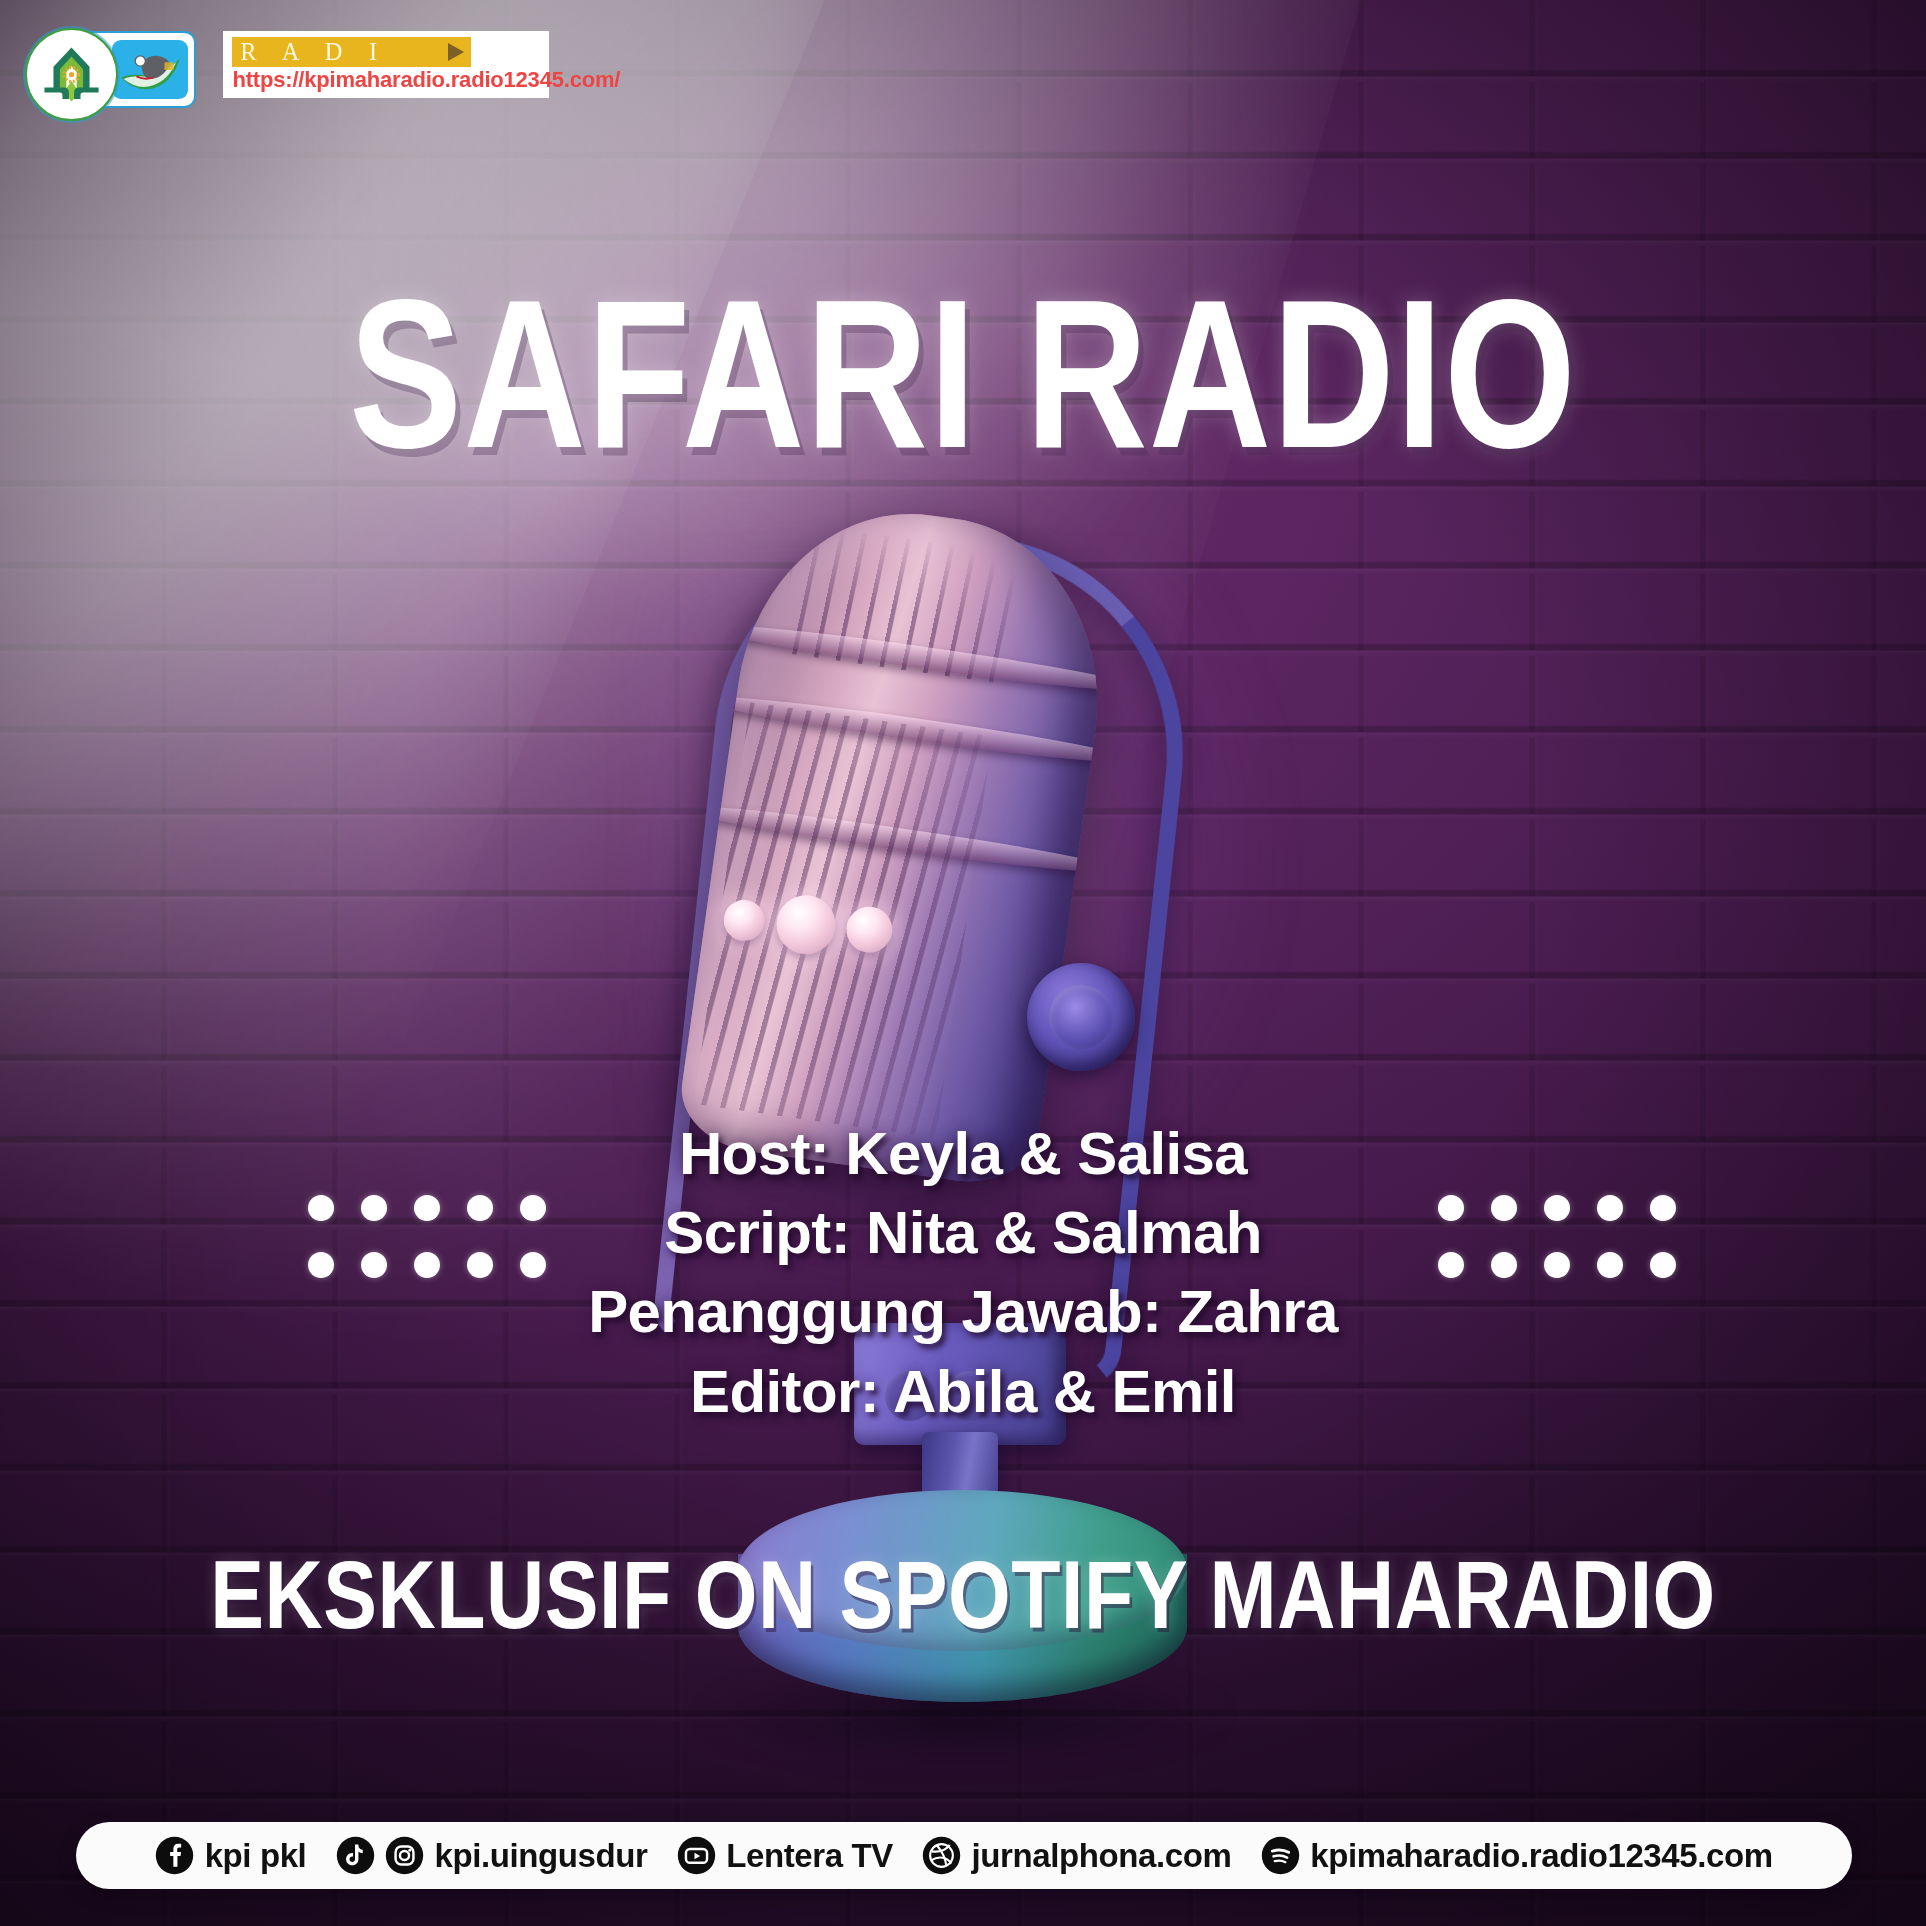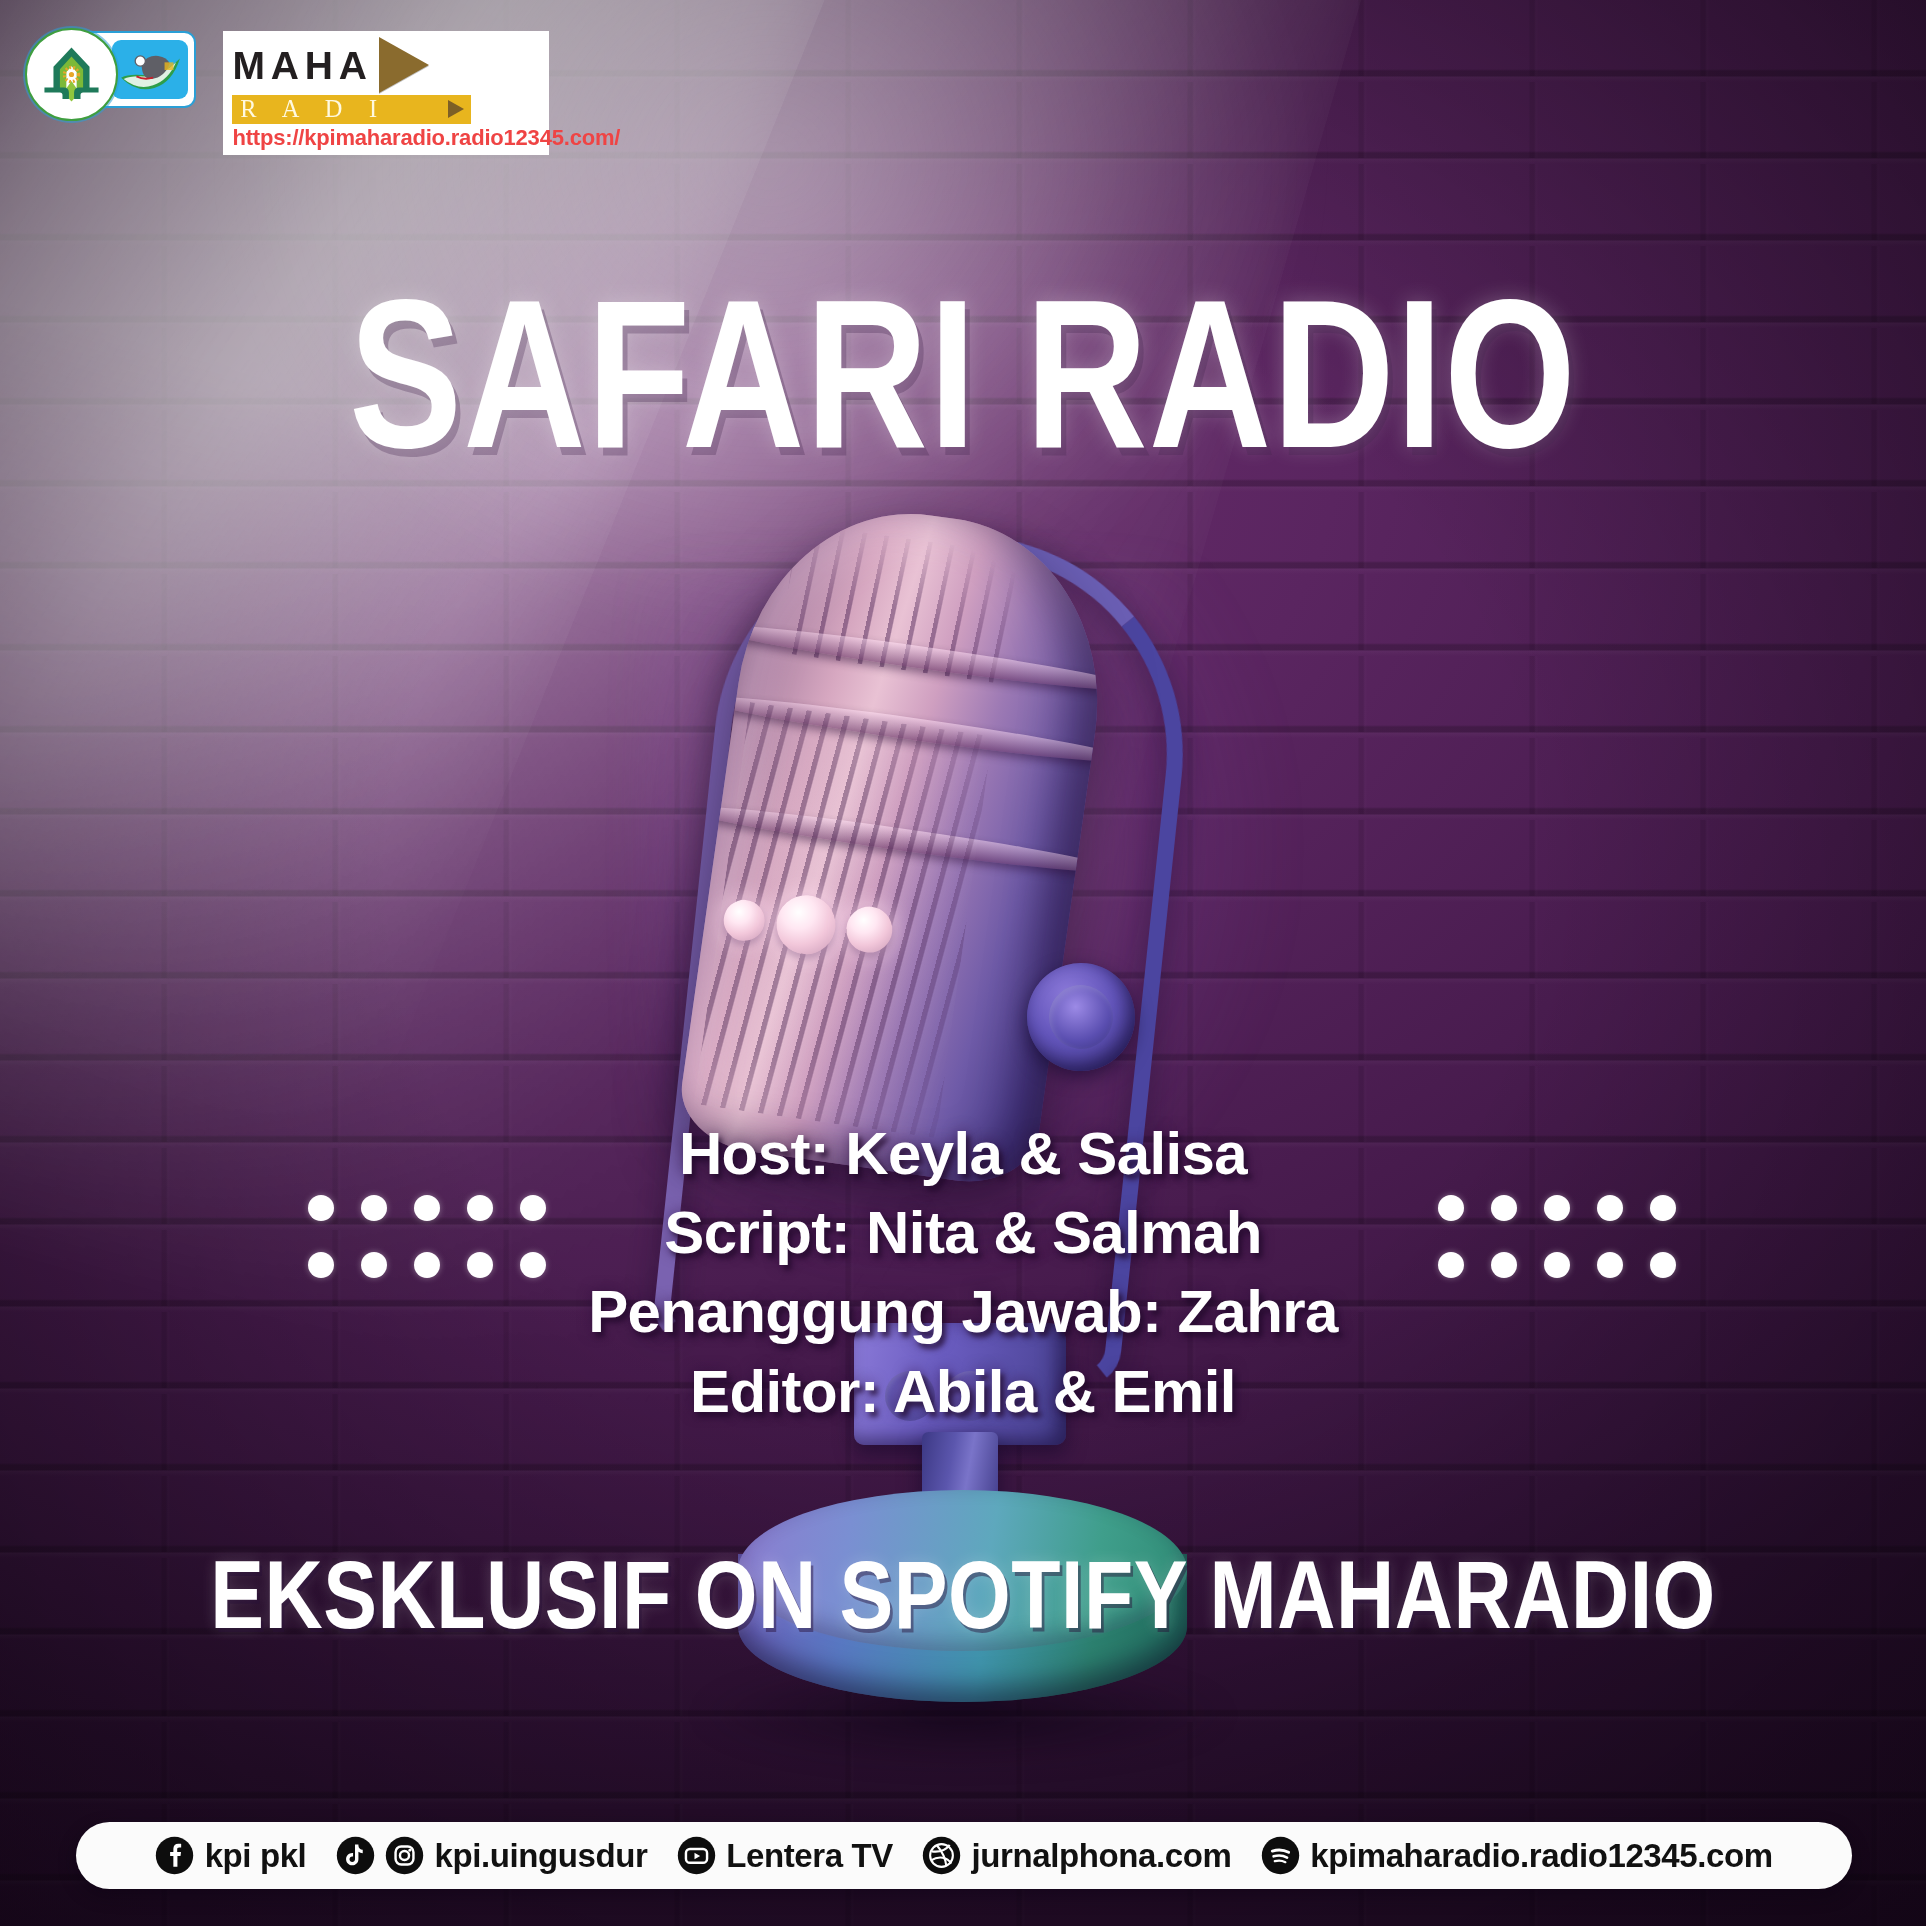--- a/index.html
+++ b/index.html
@@ -502,24 +502,20 @@
           <path d="M10 50 Q32 68 56 60 Q80 52 92 24 Q68 48 40 46 Q20 45 10 50 Z" fill="#ffffff" opacity=".85"></path>
           <path d="M38 26 q10 -14 26 -12 q14 2 18 12 q-8 22 -28 24 q-16 1 -16 -24 Z" fill="#5f5f66"></path>
           <circle cx="36" cy="22" r="8" fill="#ffffff" stroke="#5f5f66" stroke-width="2"></circle>
           <path d="M30 46 q12 6 26 2" stroke="#c8202a" stroke-width="3" fill="none"></path>
           <path d="M74 24 h14 v12 h-14 z" fill="#e8b51e" opacity=".8"></path>
         </svg>
       </div>
     </div>
 
     <div class="maha-card">
-      <div class="maha-top">
-        <span class="maha-word">MAHA</span>
-        <span class="maha-arrow"></span>
-      </div>
       <div class="maha-bar">
         <span class="maha-radio">R A D I</span>
         <span class="maha-tri"></span>
       </div>
       <div class="maha-url">https://kpimaharadio.radio12345.com/</div>
     </div>
 
   </div>
 
   <div class="title">SAFARI RADIO</div>

